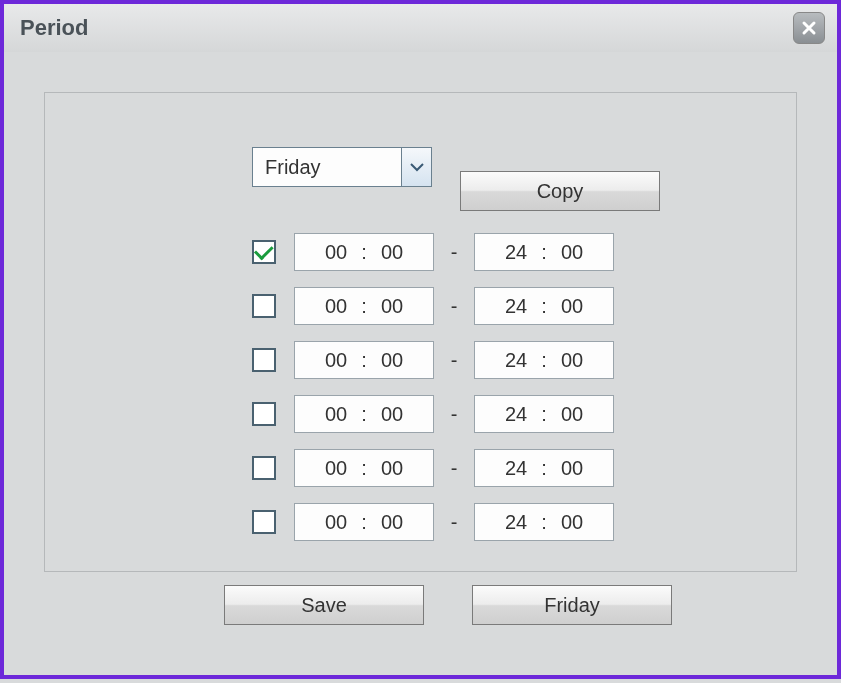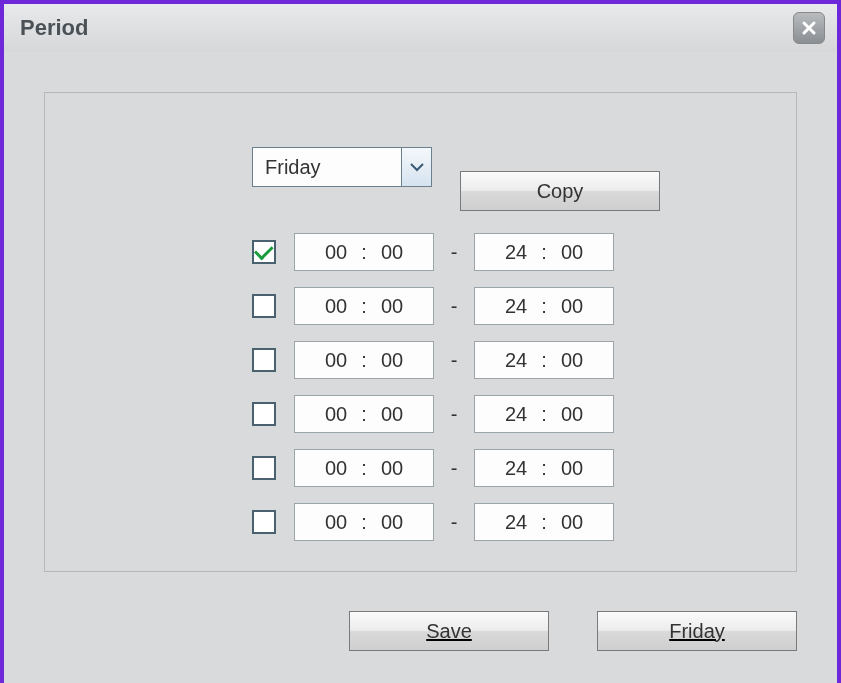--- a/index.html
+++ b/index.html
@@ -152,25 +152,24 @@
       text-align: center;
     }
     .dash {
       width: 40px;
       text-align: center;
       font-size: 20px;
       color: #333;
     }
     .footer {
       display: flex;
-      justify-content: flex-end;
+      justify-content: flex-start;
       gap: 48px;
-      margin-top: 39px;
+      margin-top: 13px;
       padding-left: 180px;
-      text-decoration: underline;
     }
     .save-btn, .cancel-btn {
       width: 200px;
     }
   </style>
 </head>
 <body>
 
 <div class="dialog">
   <div class="titlebar">

